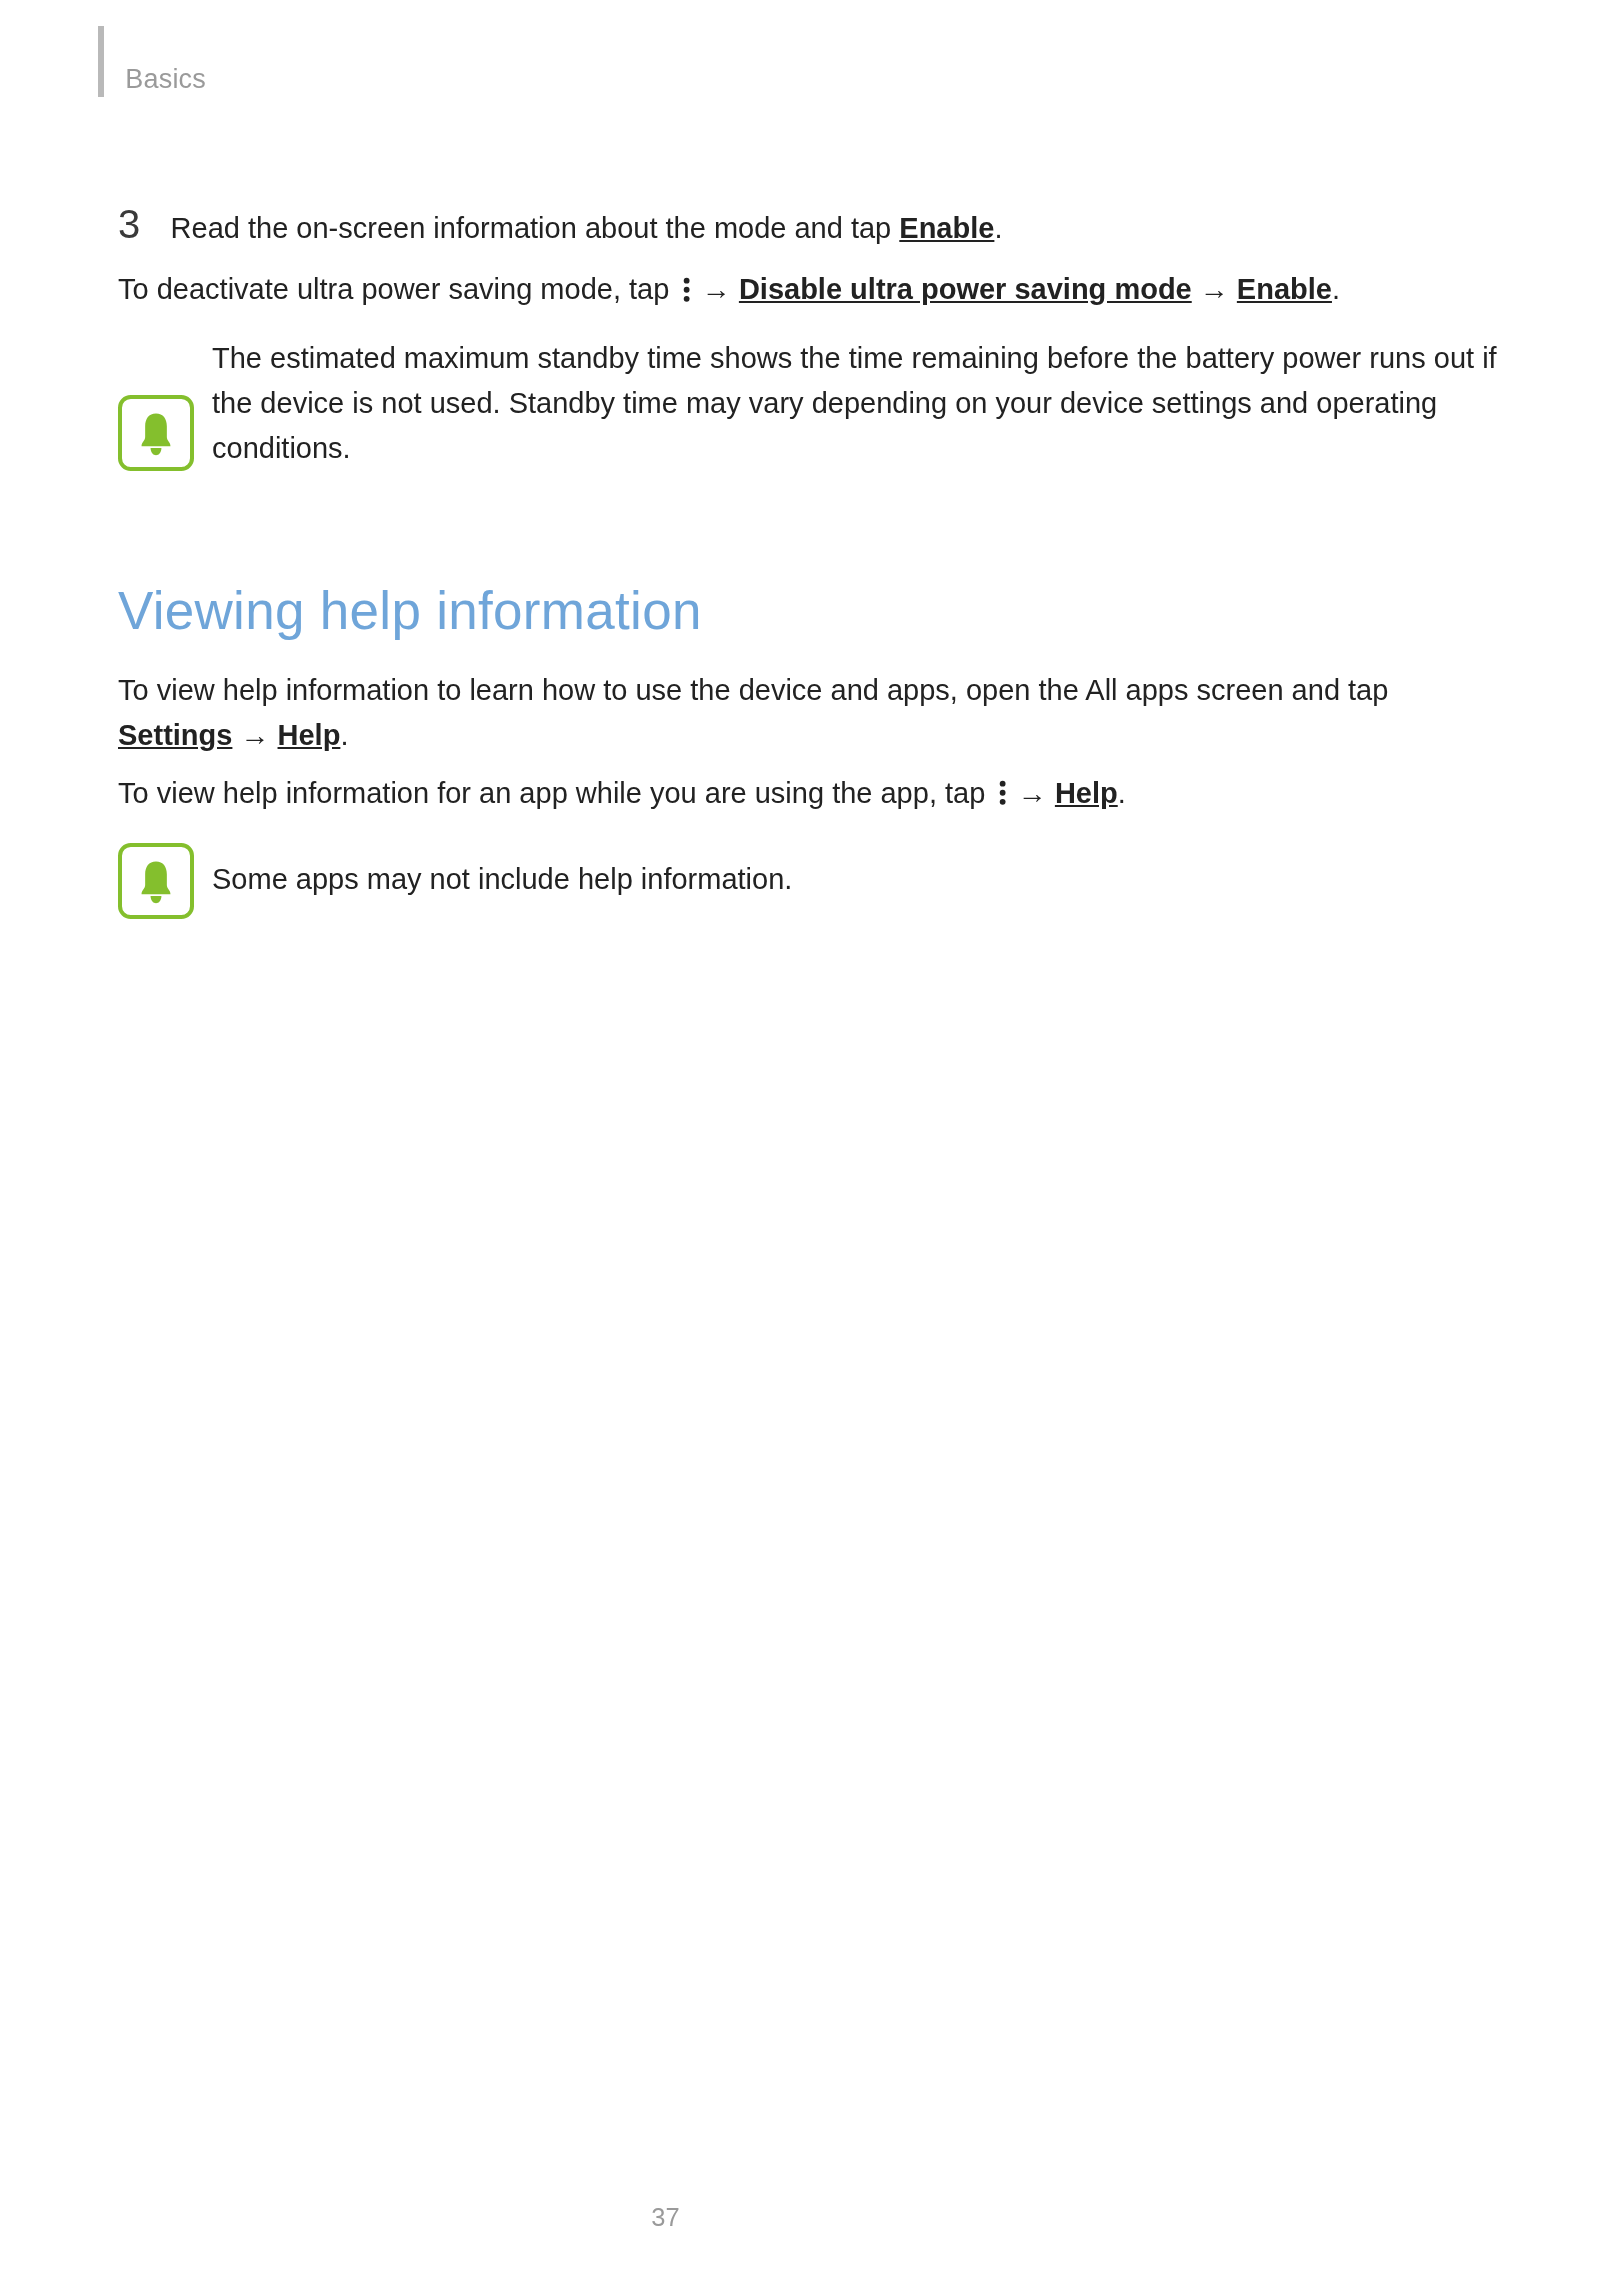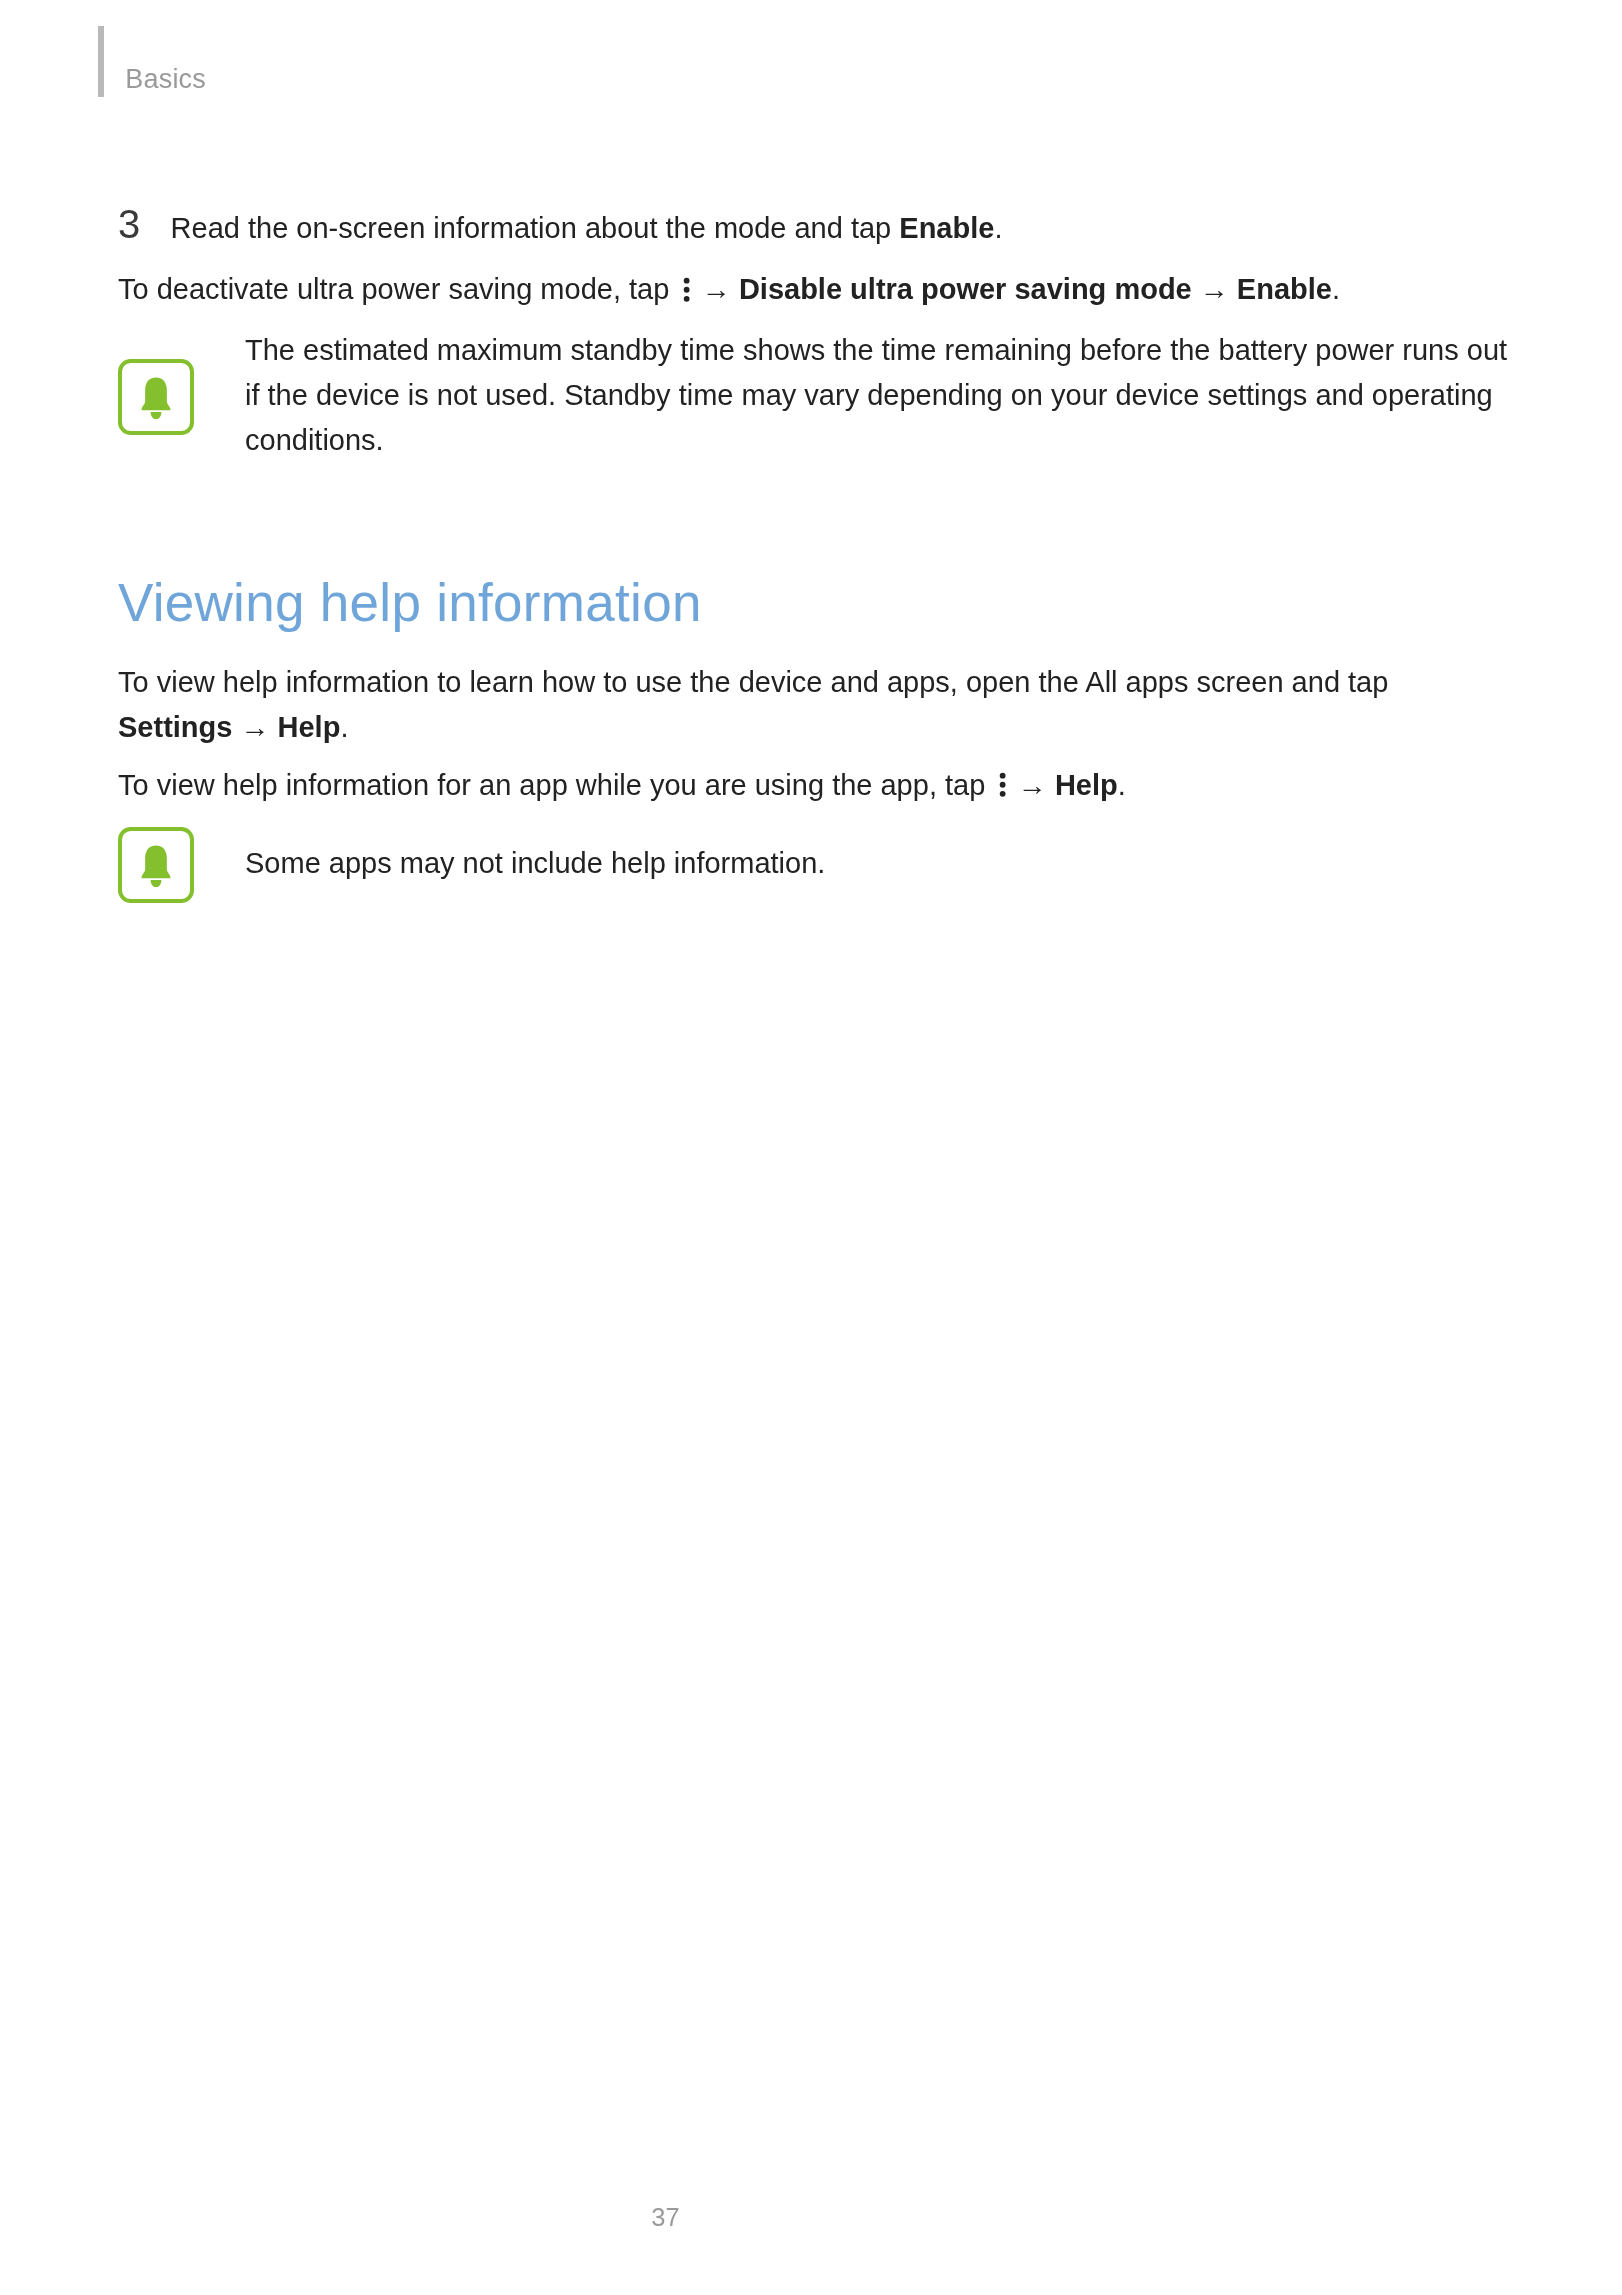--- a/index.html
+++ b/index.html
@@ -47,32 +47,32 @@
     }
     .body-text {
       font-size: 29px;
       line-height: 1.55;
       color: #222;
     }
     .para {
       margin-top: 9px;
       margin-bottom: 12.7px;
     }
-    .bold { font-weight: 700; }
+    .bold { font-weight: 700; text-decoration: underline; }
     .more-dots {
       display: inline-block;
       vertical-align: -2.7px;
       margin: 0 3.6px 0 5.5px;
     }
     .more-dots svg { display: block; }
     .note-row {
       display: flex;
-      align-items: center;
-      gap: 51px;
-      margin-top: 16px;
+      align-items: flex-end;
+      gap: 18px;
+      margin-top: 24px;
     }
     .note-icon-box {
       flex: 0 0 76px;
       height: 76px;
       border: 4.5px solid #84bf2d;
       border-radius: 12.7px;
       display: flex;
       align-items: center;
       justify-content: center;
       margin-top: 3.6px;

